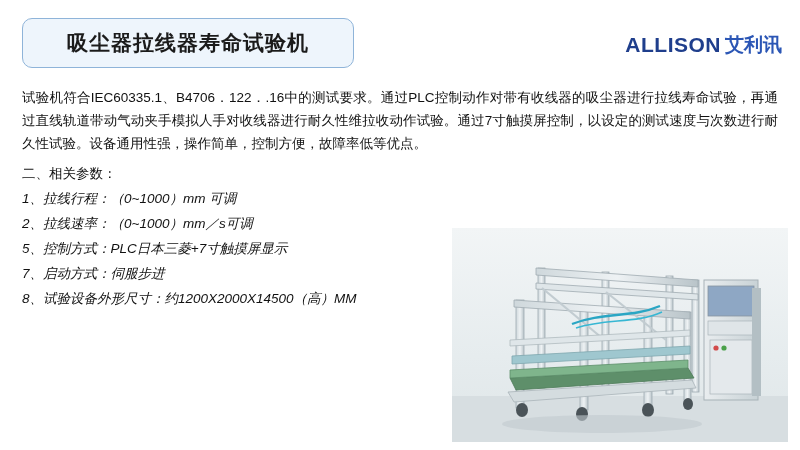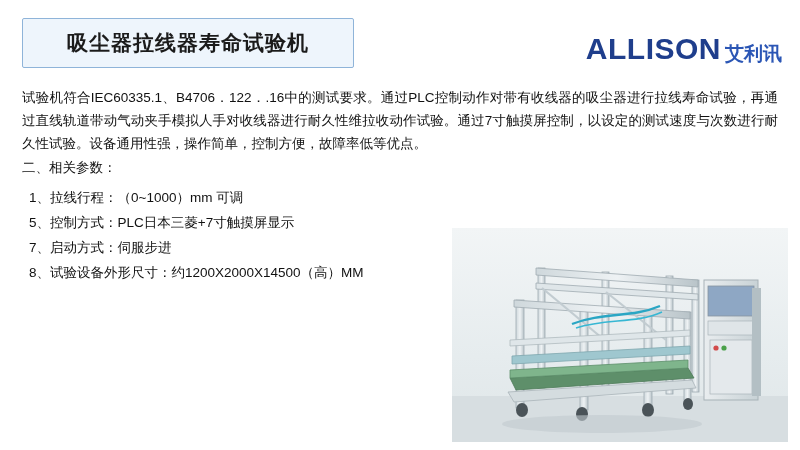--- a/index.html
+++ b/index.html
@@ -22,21 +22,21 @@
   }
 
   
   .title-box {
     position: absolute;
     left: 22px;
     top: 18px;
     width: 330px;
     height: 48px;
     border: 1px solid #8fb4d9;
-    border-radius: 2px;
+    border-radius: 10px;
     background: #eef5fc;
     display: flex;
     align-items: center;
     justify-content: center;
   }
   .title-text {
     font-size: 21px;
     font-weight: bold;
     color: #1b1b1b;
     letter-spacing: 1px;
@@ -45,21 +45,21 @@
 
   .logo {
     position: absolute;
     right: 18px;
     top: 34px;
     display: flex;
     align-items: flex-end;
     gap: 4px;
   }
   .logo-main {
-    font-size: 30px;
+    font-size: 21px;
     font-weight: bold;
     color: #1f3e8c;
     letter-spacing: 0.5px;
     line-height: 1;
   }
   .logo-cn {
     font-size: 19px;
     font-weight: bold;
     color: #2b56b5;
     line-height: 1;
@@ -79,30 +79,31 @@
     font-size: 13.5px;
     color: #111;
     line-height: 20px;
     margin-bottom: 2px;
   }
   .para {
     font-size: 13.5px;
     color: #111;
     line-height: 23px;
     text-align: justify;
-    margin-bottom: 3px;
+    margin-bottom: 9px;
   }
   .para-indent {
     text-indent: 0;
   }
 
   .list {
-    margin: 7px;
+    margin: 0;
     padding: 0;
     list-style: none;
+    font-style: italic;
   }
   .list li {
     font-size: 13.5px;
     color: #111;
     line-height: 25px;
     white-space: nowrap;
   }
 
   
   .photo {
@@ -132,20 +133,21 @@
 
   <div class="content">
 
 
     <div class="para para-indent">试验机符合IEC60335.1、B4706．122．.16中的测试要求。通过PLC控制动作对带有收线器的吸尘器进行拉线寿命试验，再通过直线轨道带动气动夹手模拟人手对收线器进行耐久性维拉收动作试验。通过7寸触摸屏控制，以设定的测试速度与次数进行耐久性试验。设备通用性强，操作简单，控制方便，故障率低等优点。</div>
 
     <div class="sec-head">二、相关参数：</div>
 
     <ul class="list">
       <li>1、拉线行程：（0~1000）mm 可调</li>
+      <li>2、拉线速率：（0~1000）mm／s可调</li>
       <li>5、控制方式：PLC日本三菱+7寸触摸屏显示</li>
       <li>7、启动方式：伺服步进</li>
       <li>8、试验设备外形尺寸：约1200X2000X14500（高）MM</li>
     </ul>
   </div>
 
   <div class="photo">
     <svg width="336" height="214" viewBox="0 0 336 214" xmlns="http://www.w3.org/2000/svg">
       <defs>
         <linearGradient id="bgGrad" x1="0" y1="0" x2="0" y2="1">

